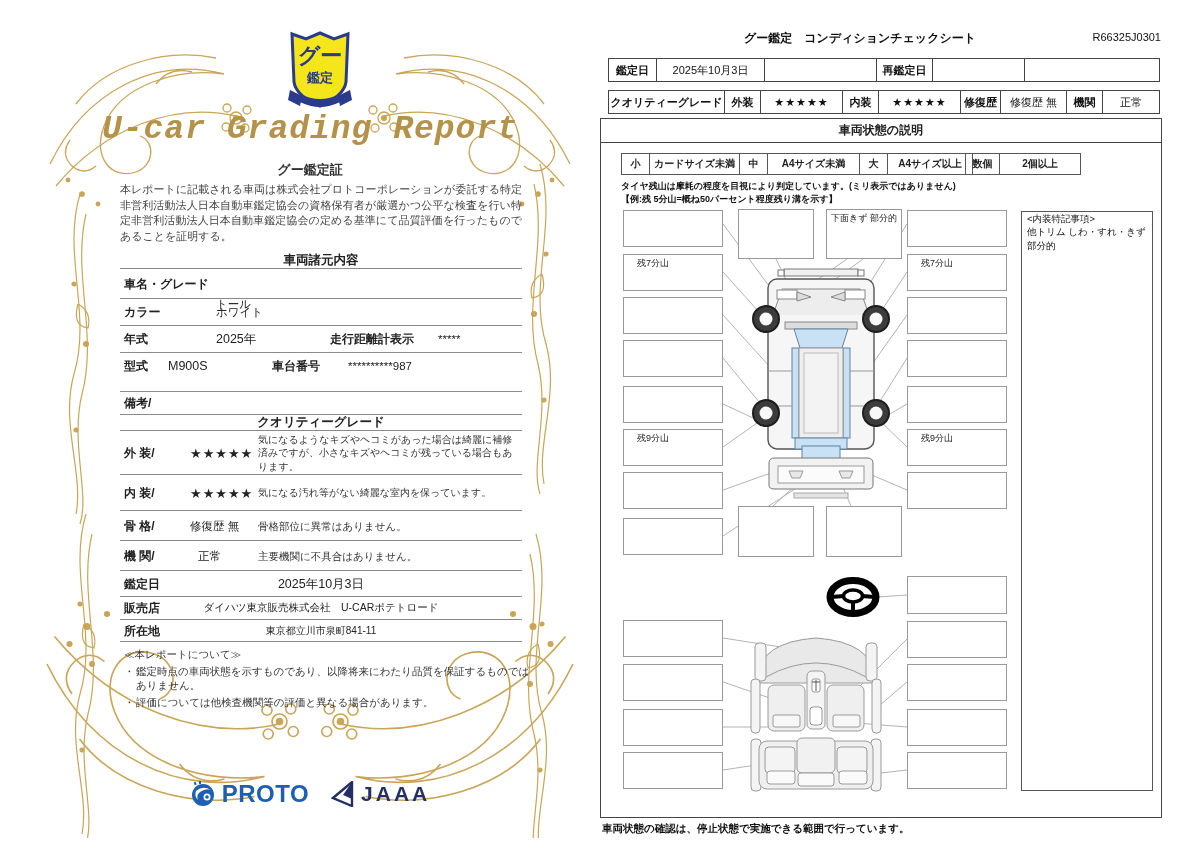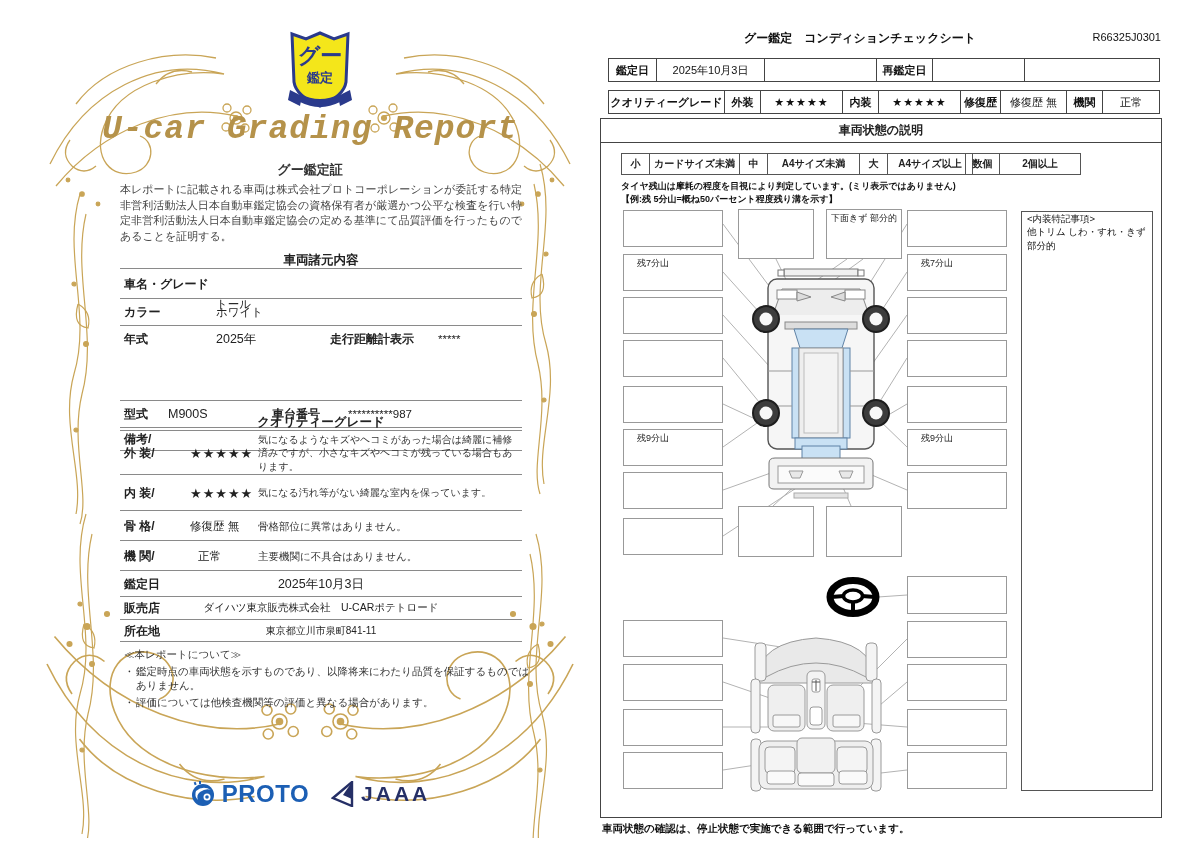--- a/index.html
+++ b/index.html
@@ -16,21 +16,21 @@
   #cert-title{left:0;top:97px;width:540px;text-align:center;
     font-family:Liberation Mono, monospace;font-style:italic;font-weight:bold;
     font-size:33px;color:#b5924a;letter-spacing:1px;}
   #cert-subtitle{left:0;top:147px;width:540px;text-align:center;font-size:13px;font-weight:bold;color:#333;}
   #intro{left:80px;top:168px;width:402px;font-size:11px;line-height:1.42;color:#444;text-align:justify;
     font-family:"Liberation Serif","DejaVu Serif",serif;}
   .sec-head{width:402px;text-align:center;font-size:12.5px;font-weight:bold;color:#222;}
   #spec-head{left:80px;top:238px;}
   #spec-table{left:80px;top:254px;width:402px;}
   .trow{position:relative;border-top:1px solid #8a8a8a;box-sizing:border-box;}
-  .trow:last-child{border-bottom:1px solid #8a8a8a;}
+  .trow:last-child{border-bottom:1px solid #8a8a8a;margin-top:12px;}
   .trow .lab{position:absolute;left:4px;top:50%;transform:translateY(-50%);font-weight:bold;font-size:12px;color:#222;}
   .trow .val{position:absolute;top:50%;transform:translateY(-50%);font-size:11.5px;color:#222;}
   #grade-head{left:80px;top:400px;}
   #grade-table{left:80px;top:416px;width:402px;}
   .grow{position:relative;border-top:1px solid #8a8a8a;box-sizing:border-box;}
   .grow:last-child{border-bottom:1px solid #8a8a8a;}
   .grow .glab{position:absolute;left:4px;top:50%;transform:translateY(-50%);font-weight:bold;font-size:12px;white-space:pre;}
   .grow .gval{position:absolute;left:70px;top:50%;transform:translateY(-50%);font-size:13px;letter-spacing:1px;white-space:nowrap;}
   .grow .gdesc{position:absolute;left:138px;top:50%;transform:translateY(-50%);font-size:10px;line-height:1.35;width:262px;color:#333;}
   .grow .cval{position:absolute;left:0;width:402px;text-align:center;top:50%;transform:translateY(-50%);font-size:11.5px;}
@@ -138,21 +138,21 @@
     <div class="trow" style="height:27px;">
       <span class="lab">カラー</span>
       <span class="val" style="left:96px;">ホワイト</span>
     </div>
     <div class="trow" style="height:27px;">
       <span class="lab">年式</span>
       <span class="val" style="left:96px;font-size:12.5px;">2025年</span>
       <span class="lab" style="left:210px;">走行距離計表示</span>
       <span class="val" style="left:318px;">*****</span>
     </div>
-    <div class="trow" style="height:27px;margin-top:48px;">
+    <div class="trow" style="height:27px;">
       <span class="lab">型式</span>
       <span class="val" style="left:48px;font-size:12.5px;">M900S</span>
       <span class="lab" style="left:152px;">車台番号</span>
       <span class="val" style="left:228px;">**********987</span>
     </div>
     <div class="trow" style="height:24px;">
       <span class="lab">備考/</span>
     </div>
   </div>
 

